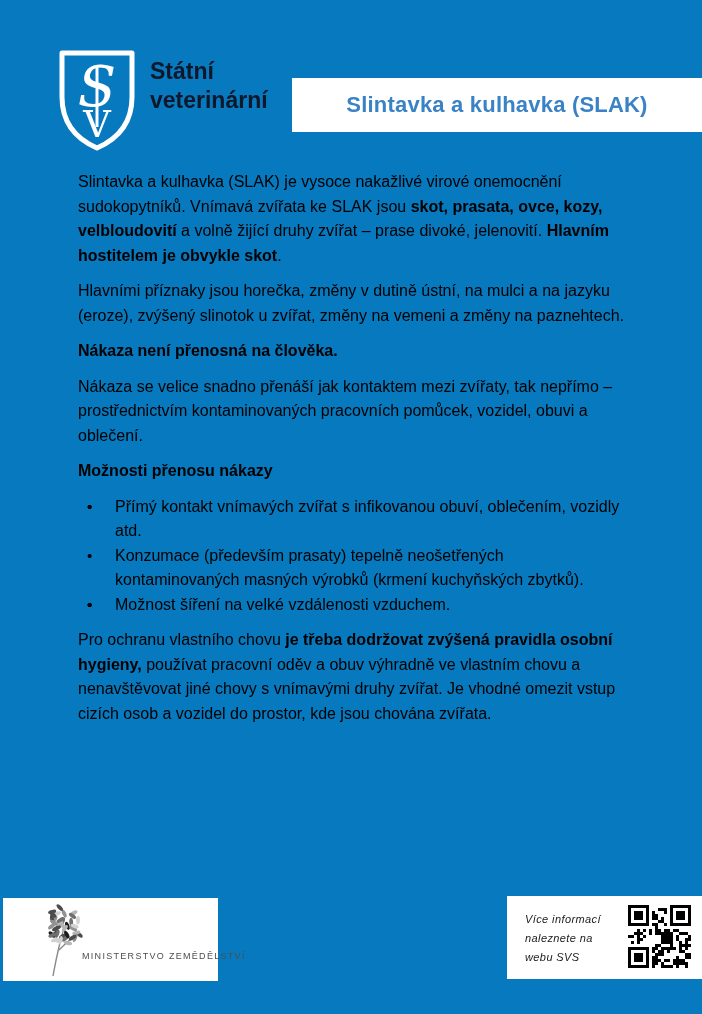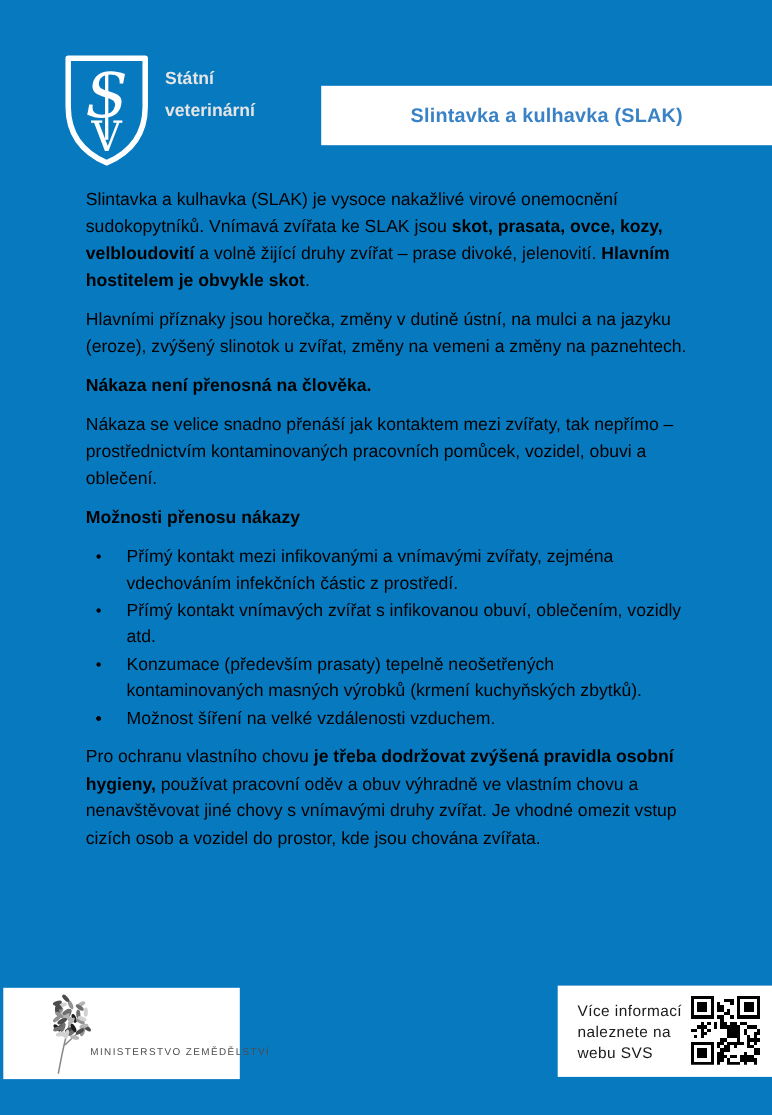--- a/index.html
+++ b/index.html
@@ -6,28 +6,28 @@
   body{
     width:702px;height:1014px;position:relative;overflow:hidden;
     background:#0779BF;
     font-family:"Liberation Sans", sans-serif;
     -webkit-font-smoothing:antialiased;
   }
   
   .logo-shield{position:absolute;left:56px;top:47px;width:82px;height:107px;}
   .org-name{
     position:absolute;left:150px;top:57px;
-    color:#e5e5e5;font-weight:bold;font-size:16px;line-height:29px;
+    color:#0f172a;font-weight:bold;font-size:23px;line-height:29px;
   }
   .title-bar{
     position:absolute;left:292px;top:78px;width:410px;height:54px;
     background:#fff;display:flex;align-items:center;justify-content:center;
   }
   .title-bar .t{
-    color:#3A82C6;font-weight:bold;font-size:18px;letter-spacing:.2px;
+    color:#3A82C6;font-weight:bold;font-size:22px;letter-spacing:.2px;
   }
   
   .content{
     position:absolute;left:78px;top:170px;width:550px;
     color:#000000;font-size:16px;line-height:24.5px;
   }
   .content p{margin:0 0 11px 0;}
   .content .b{font-weight:bold;}
   .content p.bold{font-weight:bold;}
   .content ul{list-style:none;margin:0 0 11px 0;padding:0;}
@@ -44,21 +44,21 @@
   .ministry-label{
     position:absolute;left:62px;top:53px;
     color:#4D4D4D;font-size:9px;letter-spacing:1.3px;white-space:nowrap;padding-left:17px;
   }
   .footer-right{
     position:absolute;left:507px;top:896px;width:195px;height:83px;
     background:#fff;
   }
   .qr-caption{
     position:absolute;left:18px;top:14px;
-    color:#1a1a1a;font-size:14px;line-height:19px;letter-spacing:.4px;
+    color:#1a1a1a;font-size:11px;line-height:19px;letter-spacing:.4px;font-style:italic;
   }
   .qr-box{position:absolute;right:11px;top:9px;width:63px;height:63px;}
 </style>
 </head>
 <body>
 
 <div class="logo-shield">
   <svg width="82" height="107" viewBox="0 0 82 107">
     <path d="M6 6 H76 V50 C76 77 60.5 92.5 41 101 C21.5 92.5 6 77 6 50 Z" fill="none" stroke="#fff" stroke-width="5" stroke-linejoin="round"></path>
     <line x1="41" y1="20" x2="41" y2="80" stroke="#fff" stroke-width="3"></line>
@@ -82,21 +82,21 @@
 
   <p>Hlavními příznaky jsou horečka, změny v dutině ústní, na mulci a na jazyku (eroze), zvýšený slinotok u zvířat, změny na vemeni a změny na paznehtech.</p>
 
   <p class="bold">Nákaza není přenosná na člověka.</p>
 
   <p>Nákaza se velice snadno přenáší jak kontaktem mezi zvířaty, tak nepřímo – prostřednictvím kontaminovaných pracovních pomůcek, vozidel, obuvi a oblečení.</p>
 
   <p class="bold">Možnosti přenosu nákazy</p>
 
   <ul>
-    <li><span class="dot">•</span><span>Přímý kontakt mezi infikovanými a vnímavými zvířaty, zejména vdechováním infekčních částic z prostředí.</span></li>
+    <li><span class="dot">•</span></li>
     <li><span class="dot">•</span><span>Přímý kontakt vnímavých zvířat s infikovanou obuví, oblečením, vozidly atd.</span></li>
     <li><span class="dot">•</span><span>Konzumace (především prasaty) tepelně neošetřených kontaminovaných masných výrobků (krmení kuchyňských zbytků).</span></li>
     <li><span class="dot">•</span></li>
     <li><span class="dot">•</span></li>
     <li><span class="dot">•</span><span>Možnost šíření na velké vzdálenosti vzduchem.</span></li>
   </ul>
 
   <p><span>Pro ochranu vlastního chovu </span><span class="b">je třeba dodržovat zvýšená pravidla osobní hygieny,</span><span> používat pracovní oděv a obuv výhradně ve vlastním chovu a nenavštěvovat jiné chovy s vnímavými druhy zvířat. Je vhodné omezit vstup cizích osob a vozidel do prostor, kde jsou chována zvířata.</span></p>
 
 </div>

